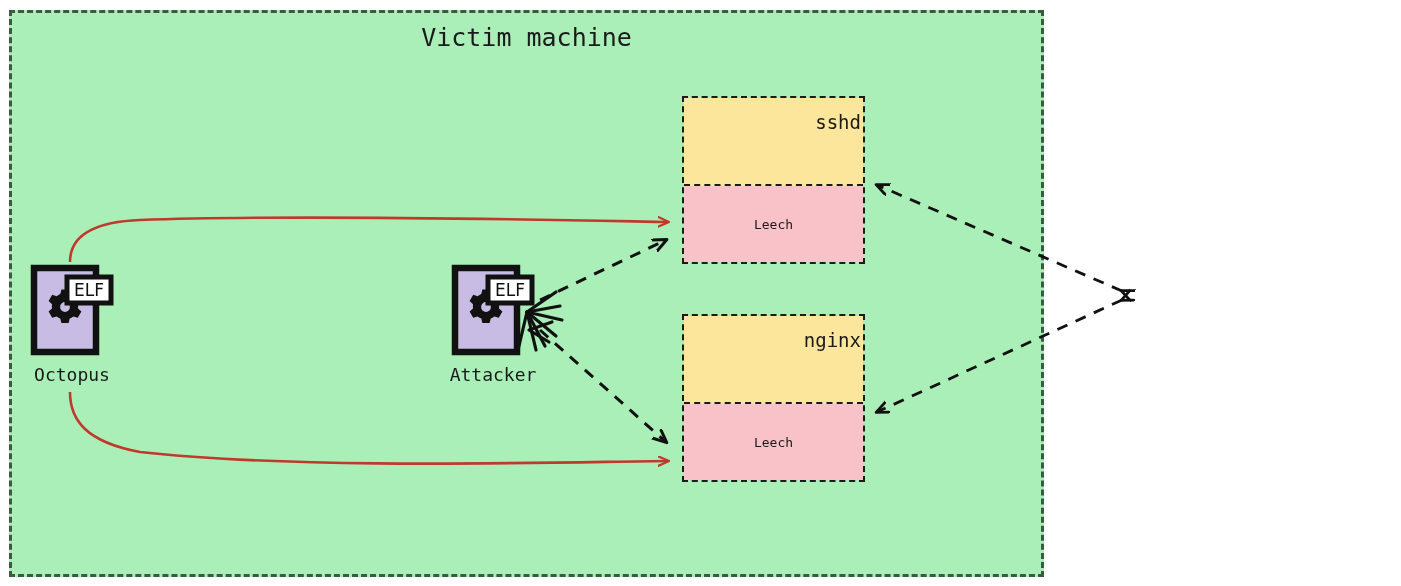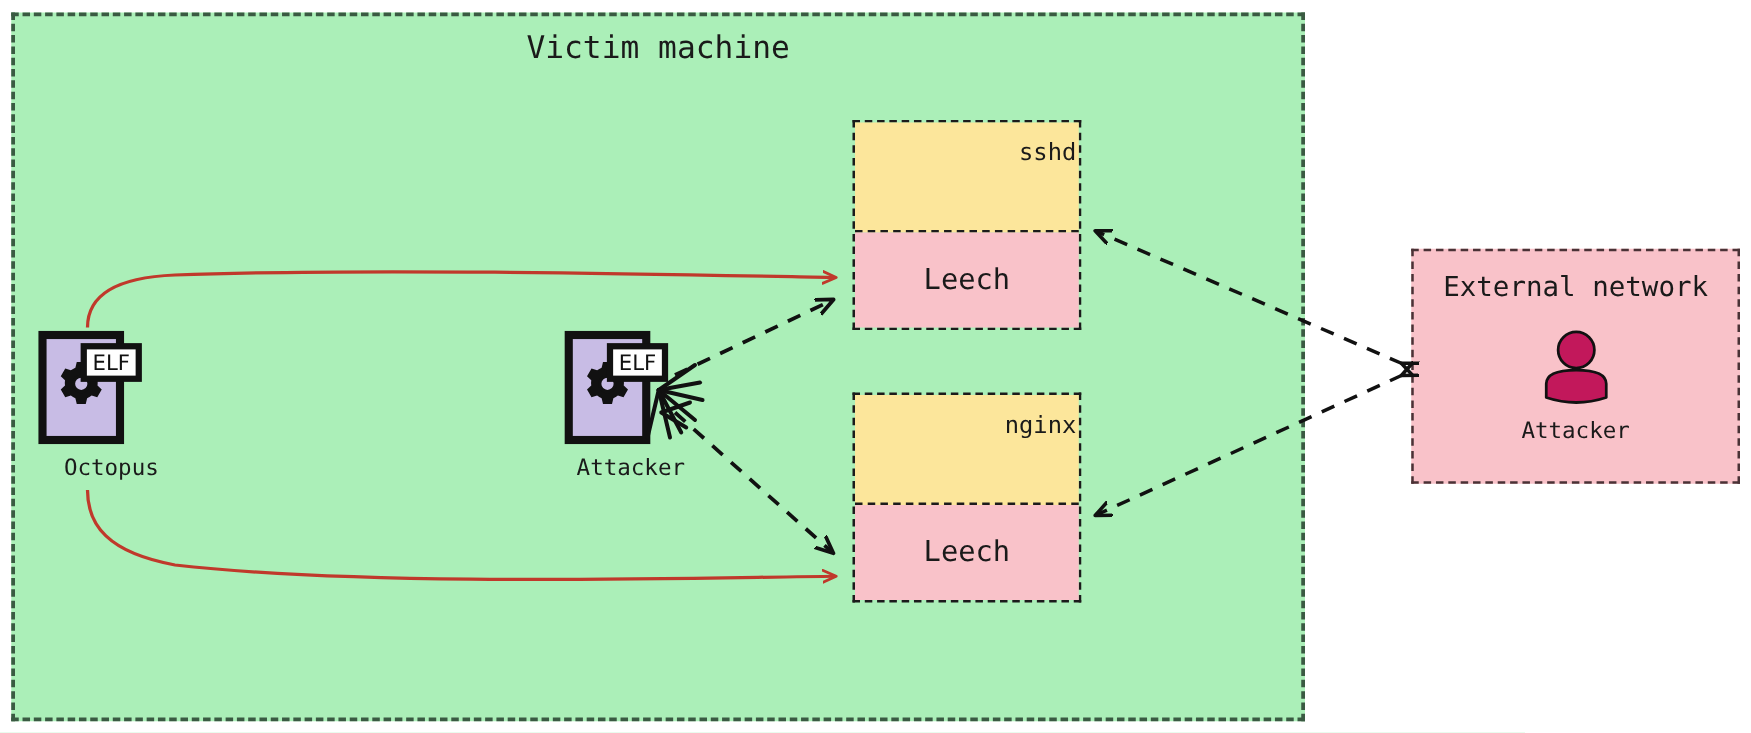--- a/index.html
+++ b/index.html
@@ -79,21 +79,21 @@
     right: 0;
     top: 88px;
     bottom: 0;
     background: #F9C2C9;
     display: flex;
     align-items: center;
     justify-content: center;
     box-sizing: border-box;
   }
   .service-bottom-label {
-    font-size: 23px;
+    font-size: 13px;
     color: #1a1a1a;
     font-family: "DejaVu Sans Mono", monospace;
   }
   #sshd-box {
     left: 682px;
     top: 96px;
     width: 183px;
     height: 168px;
   }
   #nginx-box {
@@ -141,21 +141,21 @@
     position: absolute;
     width: 110px;
   }
   .elf-icon-wrap {
     position: relative;
     width: 88px;
     height: 100px;
     margin: 0 auto;
   }
   .elf-caption {
-    text-align: right;
+    text-align: center;
     font-size: 18px;
     color: #1a1a1a;
     margin-top: 2px;
     font-family: "DejaVu Sans Mono", monospace;
     white-space: nowrap;
   }
   #octopus-node { left: 17px; top: 262px; }
   #mycelium-node { left: 438px; top: 262px; }
 </style>
 </head>
@@ -178,30 +178,20 @@
 
   <div id="nginx-box" class="service-box">
     <div class="service-top">
       <span class="service-name">nginx</span>
     </div>
     <div class="service-bottom">
       <span class="service-bottom-label">Leech</span>
     </div>
   </div>
 
-  <div id="external-network">
-    <div id="external-network-title">External network</div>
-    <div id="attacker-group">
-      <svg width="70" height="70" viewBox="0 0 70 70">
-        <circle cx="35" cy="17" r="14.5" fill="#C2185B" stroke="#111" stroke-width="2.2"></circle>
-        <path d="M11 55 L11 44 Q11 33 35 33 Q59 33 59 44 L59 55 Q35 63 11 55 Z" fill="#C2185B" stroke="#111" stroke-width="2.2" stroke-linejoin="round"></path>
-      </svg>
-      <div id="attacker-label">Attacker</div>
-    </div>
-  </div>
 
   <div id="octopus-node" class="elf-node">
     <div class="elf-icon-wrap">
       <svg width="88" height="100" viewBox="0 0 88 100">
         <rect x="6" y="6" width="62" height="84" fill="#C8BCE5" stroke="#111" stroke-width="6.5"></rect>
         <g>
           <path d="M33.5 34.5 l5.5 0 l1.6 -5.6 l6.2 0 l1.6 5.6 l5.5 0
                    l-2.9 5 l4.4 4.3 l-3.1 5.4 l-6 -1.6 l-2.8 4.8 l-6.2 0
                    l-2.8 -4.8 l-6 1.6 l-3.1 -5.4 l4.4 -4.3 z" fill="none"></path>
         </g>

